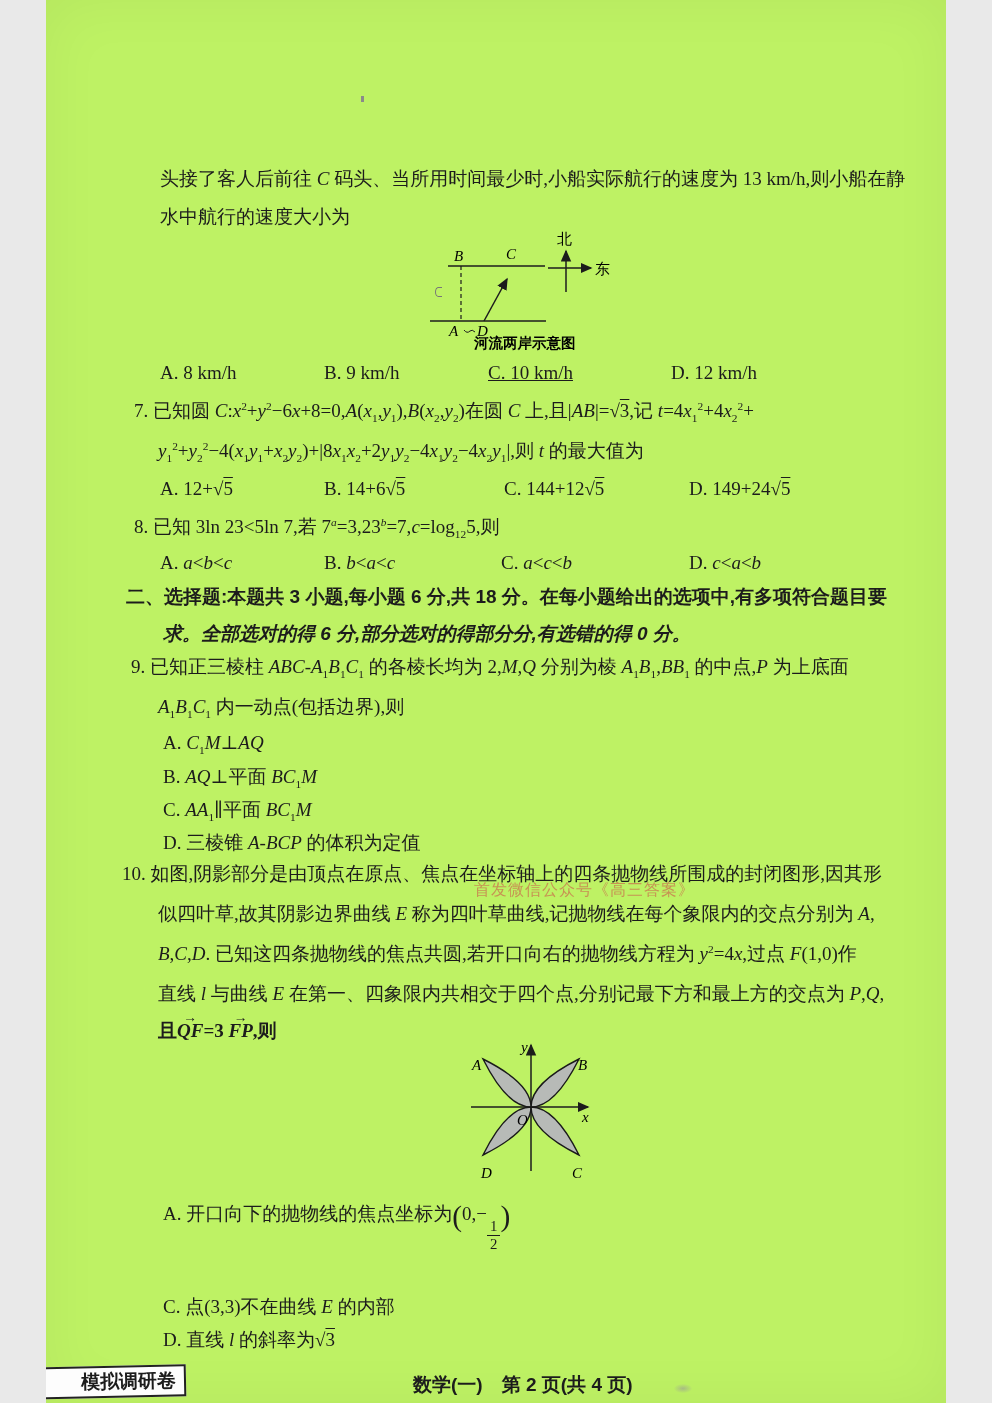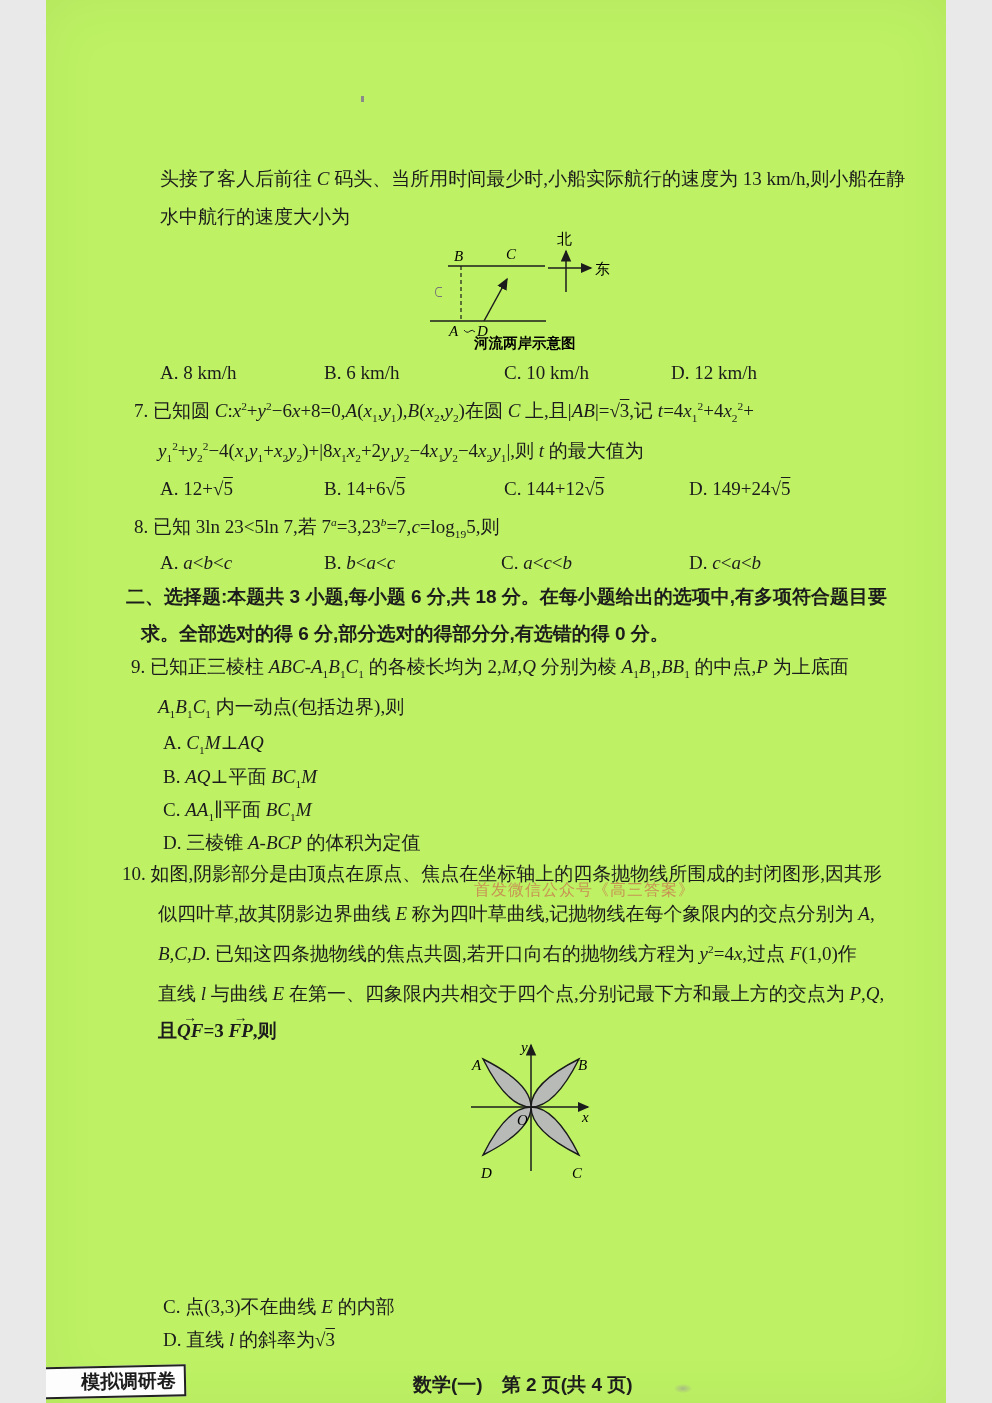--- a/index.html
+++ b/index.html
@@ -69,39 +69,39 @@
     <line x1="142" y1="24" x2="142" y2="64" stroke="#1c1c1c" stroke-width="1.5" marker-start="url(#ah)" transform="rotate(180 142 24) rotate(180 142 44)" display="none"></line>
     <line x1="142" y1="64" x2="142" y2="23" stroke="#1c1c1c" stroke-width="1.5" marker-end="url(#ah)"></line>
     <line x1="124" y1="40" x2="167" y2="40" stroke="#1c1c1c" stroke-width="1.5" marker-end="url(#ah)"></line>
     <text x="133" y="16" font-size="15">北</text>
     <text x="171" y="46" font-size="15">东</text>
 
     <text x="50" y="120" font-size="14.5" font-weight="bold" font-family="'Liberation Sans','DejaVu Sans',sans-serif">河流两岸示意图</text>
   </svg>
 
   <div class="t" style="left:114px;top:360px;">A. 8 km/h</div>
-  <div class="t" style="left:278px;top:360px;">B. 6 km/h</div>
-  <div class="t" style="left:458px;top:360px;">C. 10 km/h</div>
+  <div class="t" style="left:278px;top:360px;">B. 9 km/h</div>
+  <div class="t" style="left:442px;top:360px;text-decoration:underline;">C. 10 km/h</div>
   <div class="t" style="left:625px;top:360px;">D. 12 km/h</div>
 
   <div class="t" style="left:88px;top:398px;">7. 已知圆 <i>C</i>:<i>x</i><sup>2</sup>+<i>y</i><sup>2</sup>−6<i>x</i>+8=0,<i>A</i>(<i>x</i><sub>1</sub>,<i>y</i><sub>1</sub>),<i>B</i>(<i>x</i><sub>2</sub>,<i>y</i><sub>2</sub>)在圆 <i>C</i> 上,且|<i>AB</i>|=<span class="rad">√<span class="ol">3</span></span>,记 <i>t</i>=4<i>x</i><sub>1</sub><sup>2</sup>+4<i>x</i><sub>2</sub><sup>2</sup>+</div>
   <div class="t" style="left:112px;top:438px;"><i>y</i><sub>1</sub><sup>2</sup>+<i>y</i><sub>2</sub><sup>2</sup>−4(<i>x</i><sub>1</sub><i>y</i><sub>1</sub>+<i>x</i><sub>2</sub><i>y</i><sub>2</sub>)+|8<i>x</i><sub>1</sub><i>x</i><sub>2</sub>+2<i>y</i><sub>1</sub><i>y</i><sub>2</sub>−4<i>x</i><sub>1</sub><i>y</i><sub>2</sub>−4<i>x</i><sub>2</sub><i>y</i><sub>1</sub>|,则 <i>t</i> 的最大值为</div>
   <div class="t" style="left:114px;top:476px;">A. 12+<span class="rad">√<span class="ol">5</span></span></div>
   <div class="t" style="left:278px;top:476px;text-align:center;">B. 14+6<span class="rad">√<span class="ol">5</span></span></div>
   <div class="t" style="left:458px;top:476px;">C. 144+12<span class="rad">√<span class="ol">5</span></span></div>
   <div class="t" style="left:643px;top:476px;">D. 149+24<span class="rad">√<span class="ol">5</span></span></div>
 
-  <div class="t" style="left:88px;top:514px;">8. 已知 3ln 23&lt;5ln 7,若 7<sup><i>a</i></sup>=3,23<sup><i>b</i></sup>=7,<i>c</i>=log<sub>19</sub>5,则</div>
+  <div class="t" style="left:88px;top:514px;">8. 已知 3ln 23&lt;5ln 7,若 7<sup><i>a</i></sup>=3,23<sup><i>b</i></sup>=7,<i>c</i>=log<sub>12</sub>5,则</div>
   <div class="t" style="left:114px;top:550px;">A. <i>a</i>&lt;<i>b</i>&lt;<i>c</i></div>
   <div class="t" style="left:278px;top:550px;">B. <i>b</i>&lt;<i>a</i>&lt;<i>c</i></div>
   <div class="t" style="left:455px;top:550px;">C. <i>a</i>&lt;<i>c</i>&lt;<i>b</i></div>
   <div class="t" style="left:643px;top:550px;">D. <i>c</i>&lt;<i>a</i>&lt;<i>b</i></div>
 
   <div class="t hei" style="left:80px;top:584px;">二、选择题:本题共 3 小题,每小题 6 分,共 18 分。在每小题给出的选项中,有多项符合题目要</div>
-  <div class="t hei" style="left:95px;top:621px;">求。全部选对的得 6 分,部分选对的得部分分,有选错的得 0 分。</div>
+  <div class="t hei" style="left:117px;top:621px;font-style:italic;">求。全部选对的得 6 分,部分选对的得部分分,有选错的得 0 分。</div>
 
   <div class="t" style="left:85px;top:654px;">9. 已知正三棱柱 <i>ABC</i>-<i>A</i><sub>1</sub><i>B</i><sub>1</sub><i>C</i><sub>1</sub> 的各棱长均为 2,<i>M</i>,<i>Q</i> 分别为棱 <i>A</i><sub>1</sub><i>B</i><sub>1</sub>,<i>BB</i><sub>1</sub> 的中点,<i>P</i> 为上底面</div>
   <div class="t" style="left:112px;top:694px;"><i>A</i><sub>1</sub><i>B</i><sub>1</sub><i>C</i><sub>1</sub> 内一动点(包括边界),则</div>
   <div class="t" style="left:117px;top:730px;">A. <i>C</i><sub>1</sub><i>M</i>⊥<i>AQ</i></div>
   <div class="t" style="left:117px;top:764px;">B. <i>AQ</i>⊥平面 <i>BC</i><sub>1</sub><i>M</i></div>
   <div class="t" style="left:117px;top:797px;">C. <i>AA</i><sub>1</sub>∥平面 <i>BC</i><sub>1</sub><i>M</i></div>
   <div class="t" style="left:117px;top:830px;">D. 三棱锥 <i>A</i>-<i>BCP</i> 的体积为定值</div>
 
   <div class="t" style="left:76px;top:861px;">10. 如图,阴影部分是由顶点在原点、焦点在坐标轴上的四条抛物线所围成的封闭图形,因其形</div>
   <div class="watermark" style="left:428px;top:880px;">首发微信公众号《高三答案》</div>
@@ -130,20 +130,24 @@
 
     <text x="67" y="20" font-size="15" font-style="italic">y</text>
     <text x="128" y="90" font-size="15" font-style="italic">x</text>
     <text x="63" y="93" font-size="15" font-style="italic">O</text>
     <text x="18" y="38" font-size="15" font-style="italic">A</text>
     <text x="124" y="38" font-size="15" font-style="italic">B</text>
     <text x="27" y="146" font-size="15" font-style="italic">D</text>
     <text x="118" y="146" font-size="15" font-style="italic">C</text>
   </svg>
 
+  <div class="t" style="left:117px;top:1196px;">A. 开口向下的抛物线的焦点坐标为<span class="big">(</span>0,−<span class="frac">
+        <span>1</span>
+        <span>2</span>
+      </span><span class="big">)</span></div>
   <div class="t" style="left:117px;top:1294px;">C. 点(3,3)不在曲线 <i>E</i> 的内部</div>
   <div class="t" style="left:117px;top:1327px;">D. 直线 <i>l</i> 的斜率为<span class="rad">√<span class="ol">3</span></span></div>
 
   <div class="stamp">
     <span>模拟调研卷</span>
   </div>
   <div class="t hei" style="left:367px;top:1372px;font-size:19px;">数学(一)　第 2 页(共 4 页)</div>
 
 </div>
 

